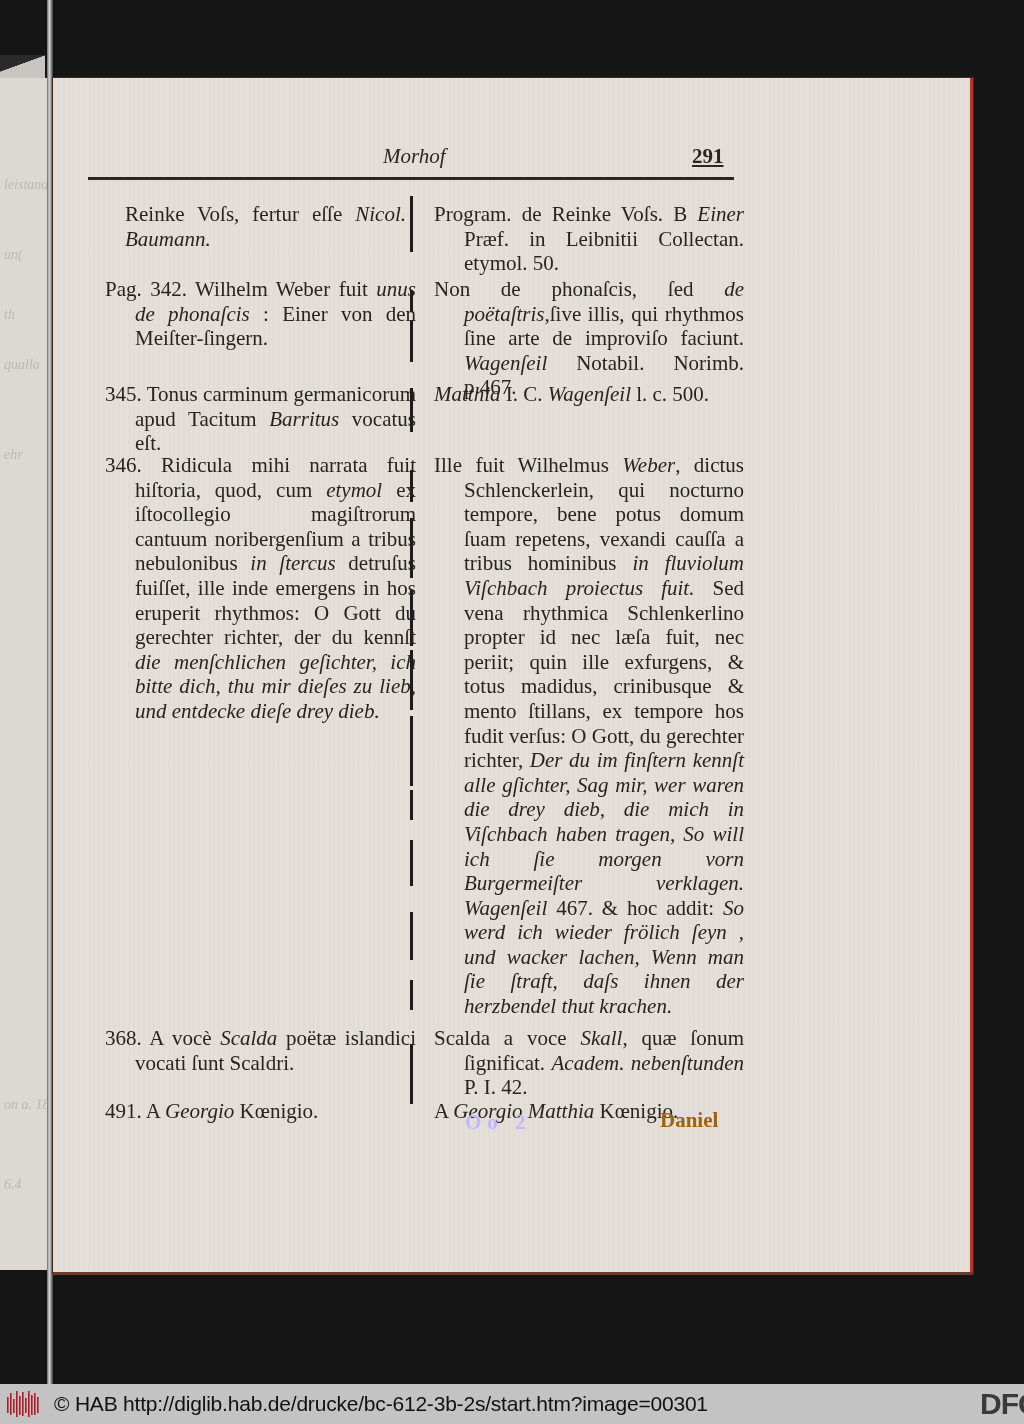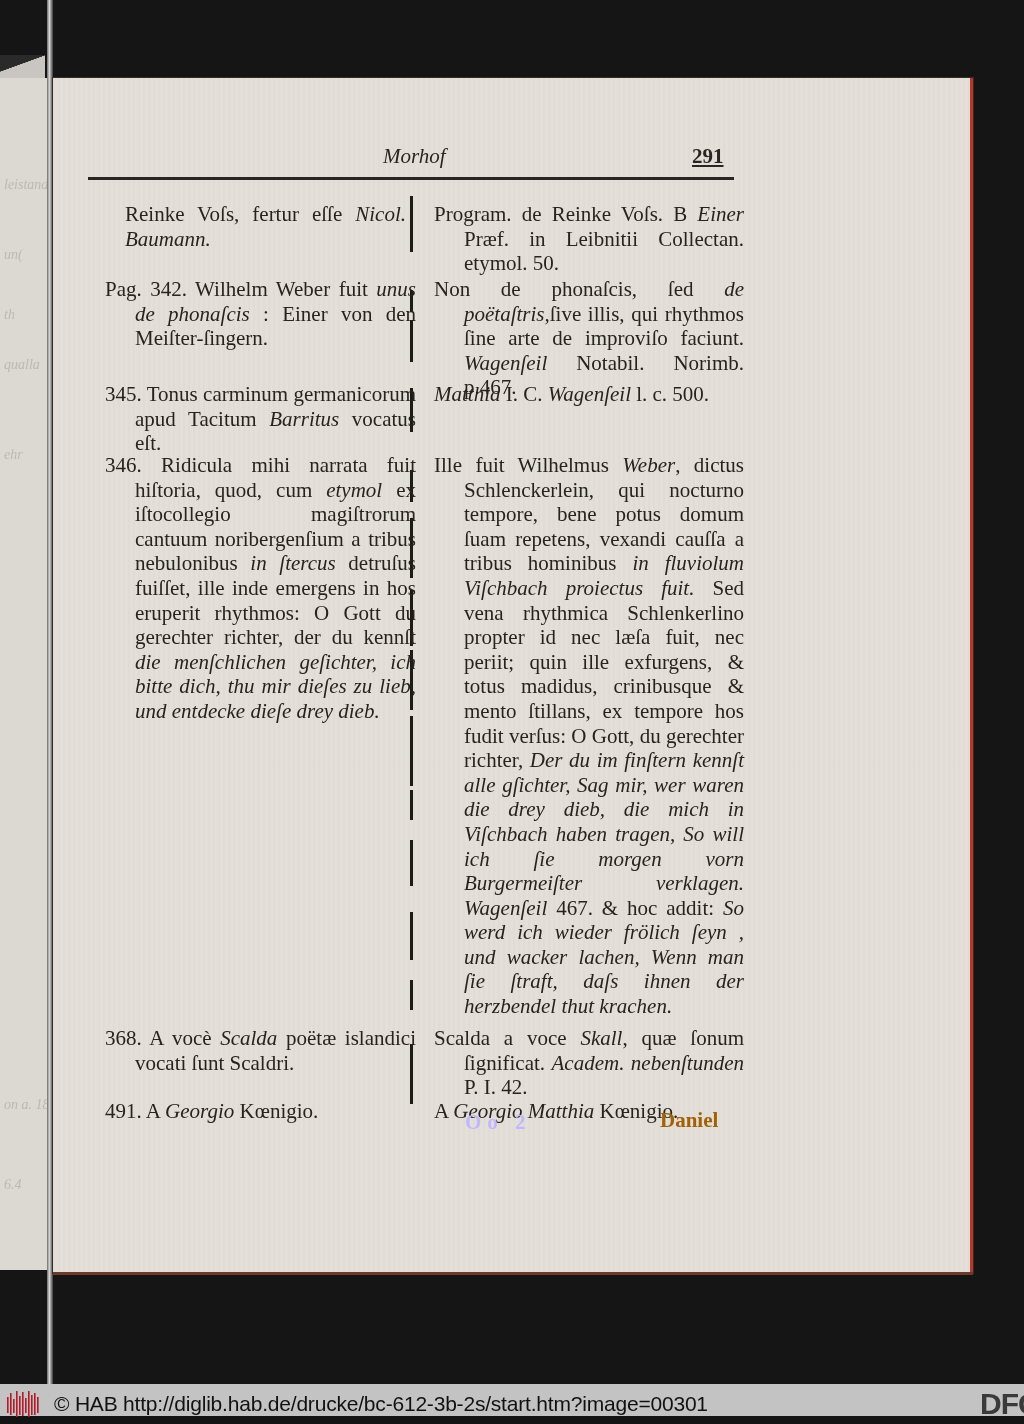--- a/index.html
+++ b/index.html
@@ -56,21 +56,21 @@
   .divider-seg {
     position:absolute; width:3px; background:#1e1a17;
   }
   .signature {
     position:absolute; left:465px; top:1110px; font-size:21px; color:#c4b5fd; font-weight:bold; letter-spacing:6px;
   }
   .catchword {
     position:absolute; left:660px; top:1108px; font-size:21px; color:#a16207; font-weight:bold;
   }
   .footer {
-    position:absolute; left:0; top:1384px; width:1024px; height:32px; background:#c3c3c3;
+    position:absolute; left:0; top:1384px; width:1024px; height:41px; background:#c3c3c3;
     display:flex; align-items:center;
   }
   .hab-logo { position:absolute; left:6px; top:5px; width:36px; height:30px; }
   .footer-text {
     position:absolute; left:54px; top:8px; font-family:"Liberation Sans","DejaVu Sans",sans-serif;
     font-size:21px; color:#111; letter-spacing:-0.2px;
   }
   .dfg-logo {
     position:absolute; left:932px; top:5px; font-family:"Liberation Sans","DejaVu Sans",sans-serif;
     font-size:30px; font-weight:bold; color:#3a3a3a; letter-spacing:-1px; line-height:30px;margin-left:48px;

